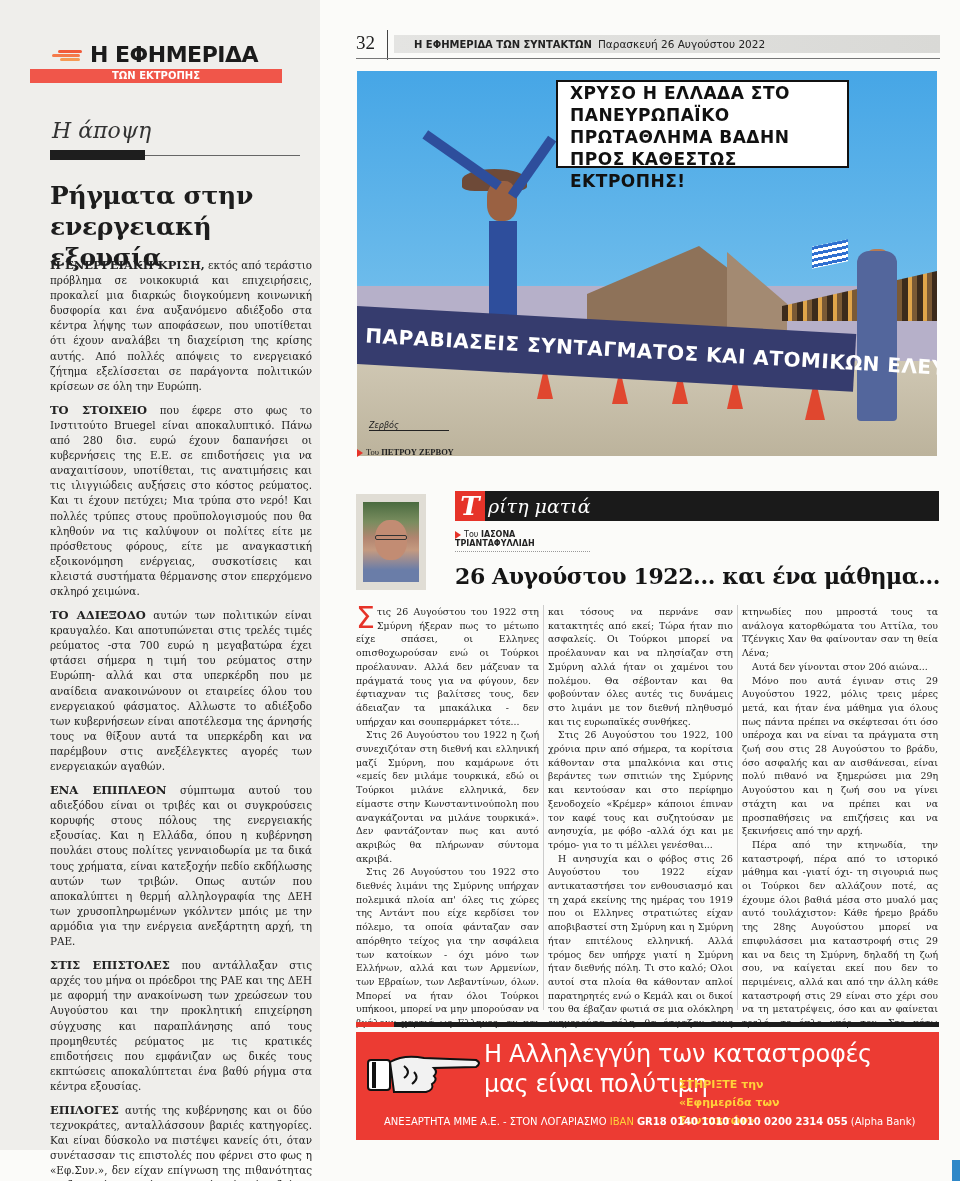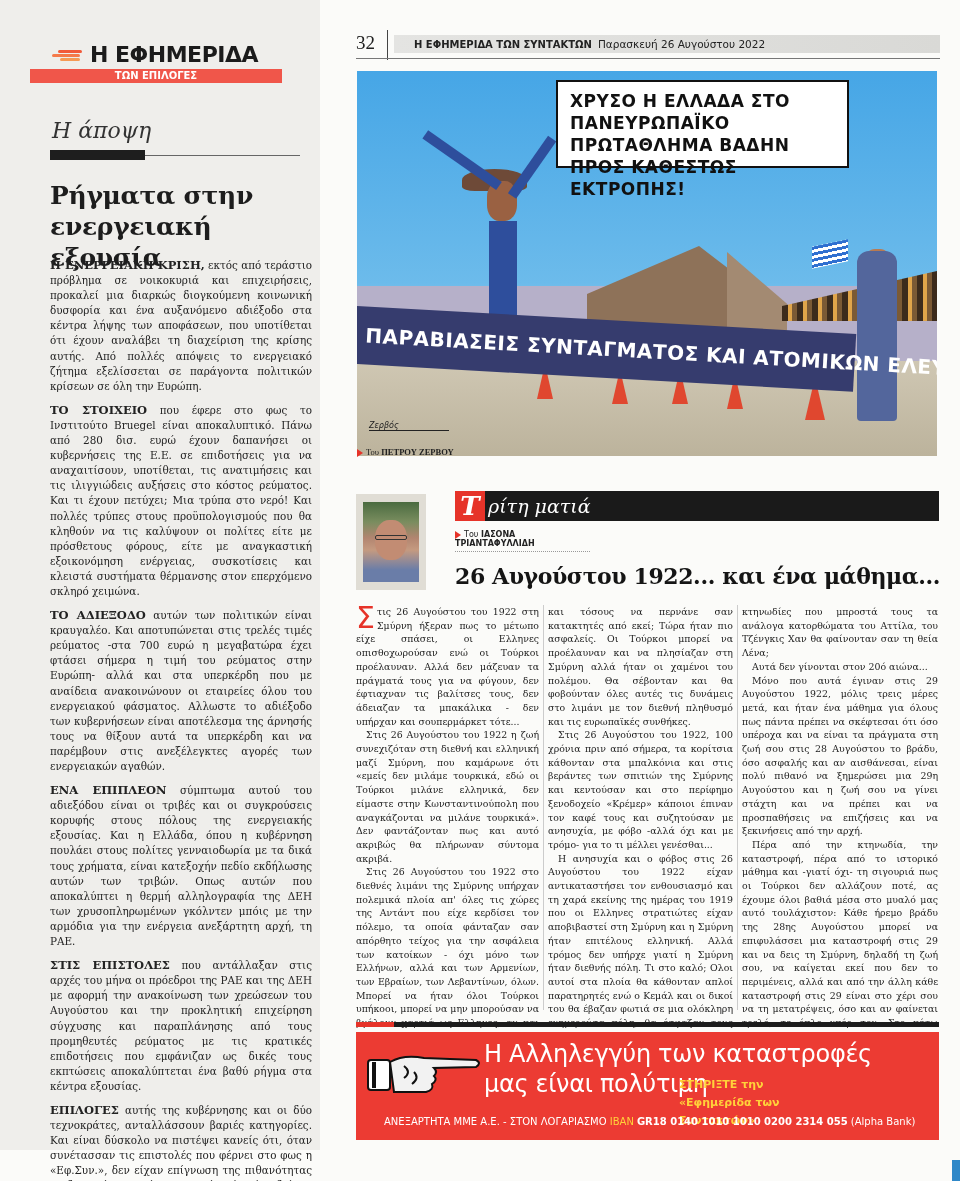--- a/index.html
+++ b/index.html
@@ -24,21 +24,21 @@
 
   
   .pagenum { position: absolute; left: 356px; top: 32px; font-family: Liberation Serif, serif; font-size: 19px; color: #222; }
   .pagesep { position: absolute; left: 387px; top: 30px; width: 1px; height: 30px; background: #444; }
   .runhead { position: absolute; left: 394px; top: 35px; width: 546px; height: 18px; background: linear-gradient(90deg, #e4e4e2, #d9d9d6); font-family: "DejaVu Sans", sans-serif; font-size: 10.5px; line-height: 18px; padding-left: 20px; color: #222; }
   .runhead b { font-weight: bold; margin-right: 6px; font-size: 10px; }
   .headline-rule { position: absolute; left: 356px; top: 58px; width: 584px; height: 1px; background: #777; }
 
   
   .cartoon { position: absolute; left: 357px; top: 71px; width: 580px; height: 385px; overflow: hidden; background: linear-gradient(180deg, #46a6e6 0%, #6cbbeb 55%, #a9d2ea 70%); }
-  .speech { position: absolute; left: 199px; top: 9px; width: 293px; height: 88px; background: #fff; border: 2px solid #111; padding: 8px 12px; font-family: "DejaVu Sans", sans-serif; font-weight: bold; font-size: 17px; line-height: 22px; color: #111; letter-spacing: 0.5px; }
+  .speech { position: absolute; left: 199px; top: 9px; width: 293px; height: 88px; background: #fff; border: 2px solid #111; padding: 0 12px; font-family: "DejaVu Sans", sans-serif; font-weight: bold; font-size: 17px; line-height: 22px; color: #111; letter-spacing: 0.5px; }
   .ground { position: absolute; left: 0; top: 290px; width: 100%; height: 95px; background: linear-gradient(180deg, #cfc7b3, #bcb39c); }
   .wall { position: absolute; left: 0; top: 215px; width: 100%; height: 85px; background: #b6b0c9; }
   .building { position: absolute; left: 230px; top: 175px; width: 140px; height: 120px; background: #8e7259; clip-path: polygon(0 40%, 80% 0, 100% 18%, 100% 100%, 0 100%); }
   .building-side { position: absolute; left: 370px; top: 181px; width: 60px; height: 115px; background: #a38a72; clip-path: polygon(0 0, 100% 45%, 100% 100%, 0 100%); }
   .crowd { position: absolute; left: 425px; top: 200px; width: 155px; height: 50px; background: repeating-linear-gradient(90deg, #3c2b1c 0 6px, #e0a54a 6px 10px, #7b5a35 10px 15px); clip-path: polygon(0 70%, 100% 0, 100% 100%, 0 100%); }
   .flag { position: absolute; left: 455px; top: 172px; width: 36px; height: 22px; background: repeating-linear-gradient(180deg, #2f6fd0 0 3px, #fff 3px 6px); transform: skewY(-12deg); }
   .banner { position: absolute; left: 0; top: 235px; width: 500px; height: 58px; background: #363c6e; transform: rotate(3.2deg); transform-origin: left top; color: #fff; font-family: "DejaVu Sans", sans-serif; font-weight: bold; font-size: 20px; line-height: 58px; padding-left: 10px; letter-spacing: 0.5px; white-space: nowrap; }
   .figure-head { position: absolute; left: 130px; top: 110px; width: 30px; height: 40px; background: #9a6142; border-radius: 40%; }
   .figure-hair { position: absolute; left: 105px; top: 98px; width: 65px; height: 22px; background: #6e4a38; border-radius: 50% 50% 20% 20%; }
   .figure-body { position: absolute; left: 132px; top: 150px; width: 28px; height: 140px; background: #2e4e9c; }
@@ -94,21 +94,21 @@
 <div class="left">
   <div class="logo">
     <div class="logo-row">
       <div class="logo-streaks">
         <span style="left:8px;top:2px;width:24px;"></span>
         <span style="left:2px;top:6px;width:28px;background:#f47a4a;"></span>
         <span style="left:10px;top:10px;width:20px;background:#f59a55;"></span>
       </div>
       <div class="logo-name">Η ΕΦΗΜΕΡΙΔΑ</div>
     </div>
-    <div class="logo-sub">ΤΩΝ ΕΠΙΛΟΓΕΣ</div>
+    <div class="logo-sub">ΤΩΝ ΕΚΤΡΟΠΗΣ</div>
   </div>
 
   <div class="section-tag">Η άποψη</div>
   <div class="rule">
       <div class="thick"></div>
     </div>
   <h1 class="left-title">Ρήγματα στην ενεργειακή εξουσία</h1>
 
   <div class="left-body">
     <p><b>Η ΕΝΕΡΓΕΙΑΚΗ ΚΡΙΣΗ,</b><span> εκτός από τεράστιο πρόβλημα σε νοικοκυριά και επιχειρήσεις, προκαλεί μια διαρκώς διογκούμενη κοινωνική δυσφορία και ένα αυξανόμενο αδιέξοδο στα κέντρα λήψης των αποφάσεων, που υποτίθεται ότι έχουν αναλάβει τη διαχείριση της κρίσης αυτής. Από πολλές απόψεις το ενεργειακό ζήτημα εξελίσσεται σε παράγοντα πολιτικών κρίσεων σε όλη την Ευρώπη.</span></p>

